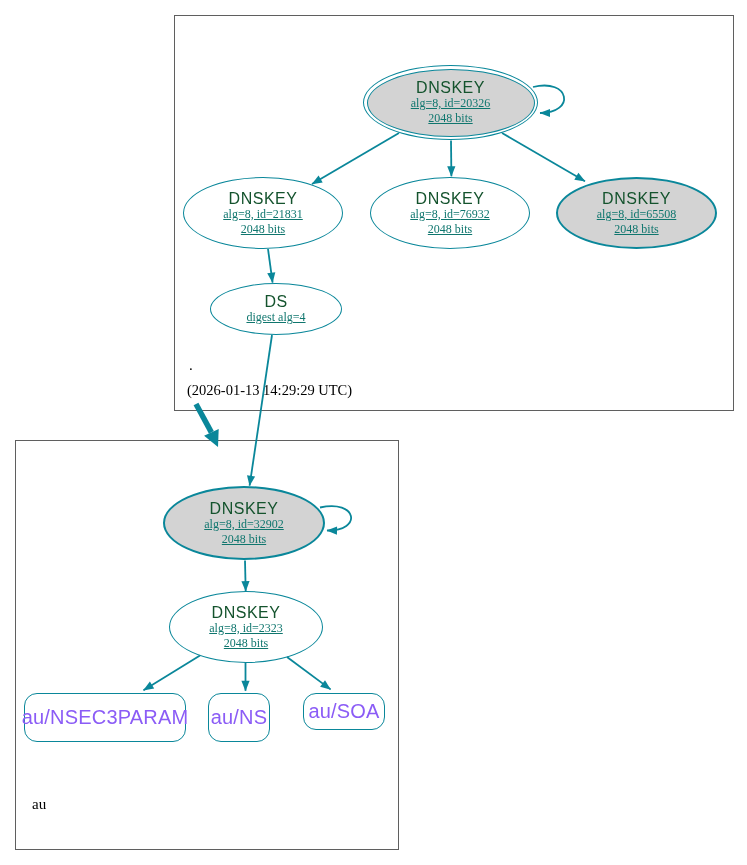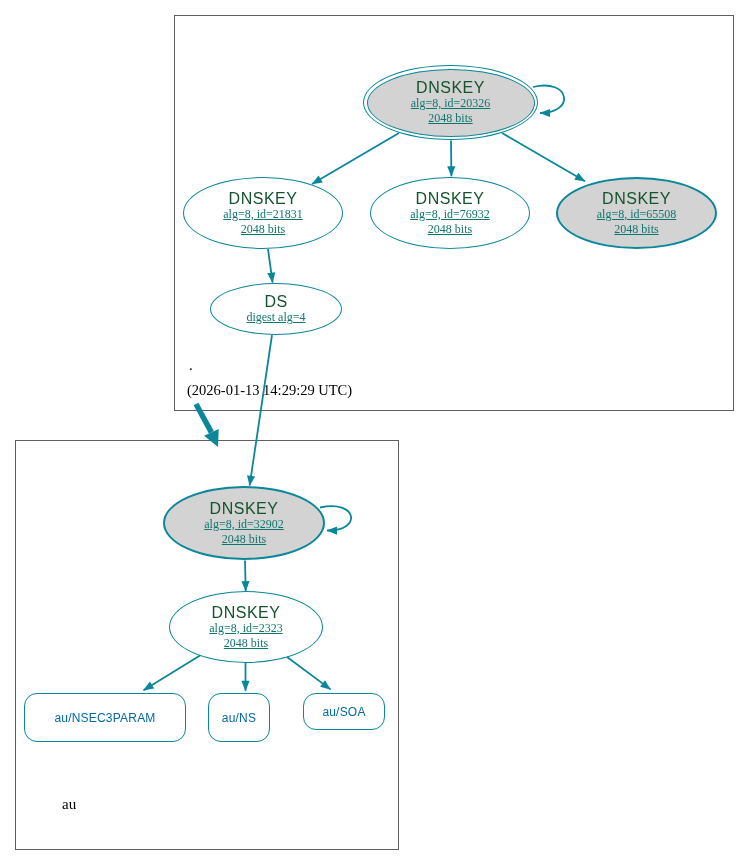--- a/index.html
+++ b/index.html
@@ -34,37 +34,37 @@
   .node-text{position:relative;z-index:2;line-height:1;}
   .node-title{
     font-family:"Liberation Sans", sans-serif;font-size:16px;letter-spacing:.5px;
     line-height:17px;color:#14532d;
   }
   .node-line{
     font-family:"Liberation Serif", serif;font-size:12px;line-height:15px;color:#0f766e;text-decoration:underline;
   }
   .rrset{
     border:1.9px solid #0a879a;border-radius:13px;background:#ffffff;
-    font-family:"Liberation Sans", sans-serif;font-size:12px;letter-spacing:.2px;color:#0369a1;
+    font-family:"Liberation Sans", sans-serif;font-size:20px;letter-spacing:.2px;color:#8b5cf6;
   }
   svg.edges{
     position:absolute;left:0;top:0;z-index:5;pointer-events:none;
   }
 </style>
 </head>
 <body>
 
 <div class="canvas">
 
   <div class="cluster" style="left:174px;top:15px;width:558px;height:394px;"></div>
   <div class="zone-label" style="left:189px;top:357px;">.</div>
   <div class="zone-ts" style="left:187px;top:382px;">(2026-01-13 14:29:29 UTC)</div>
 
   <div class="cluster" style="left:15px;top:440px;width:382px;height:408px;"></div>
-  <div class="zone-label" style="left:32px;top:796px;margin-left:30px;">au</div>
+  <div class="zone-label" style="left:32px;top:796px;">au</div>
 
   <div class="node ellipse" style="left:363px;top:65px;width:175px;height:75px;background:#ffffff;">
     <div class="ring"></div>
     <div class="node-text">
       <div class="node-title">DNSKEY</div>
       <div class="node-line">alg=8, id=20326</div>
       <div class="node-line">2048 bits</div>
     </div>
   </div>
 

